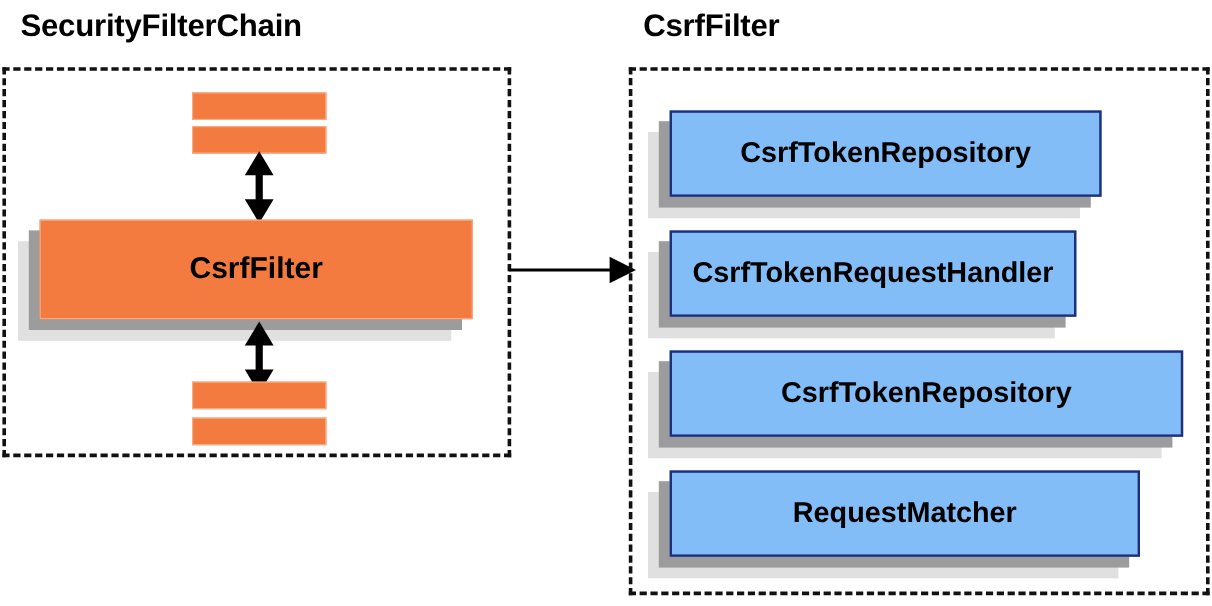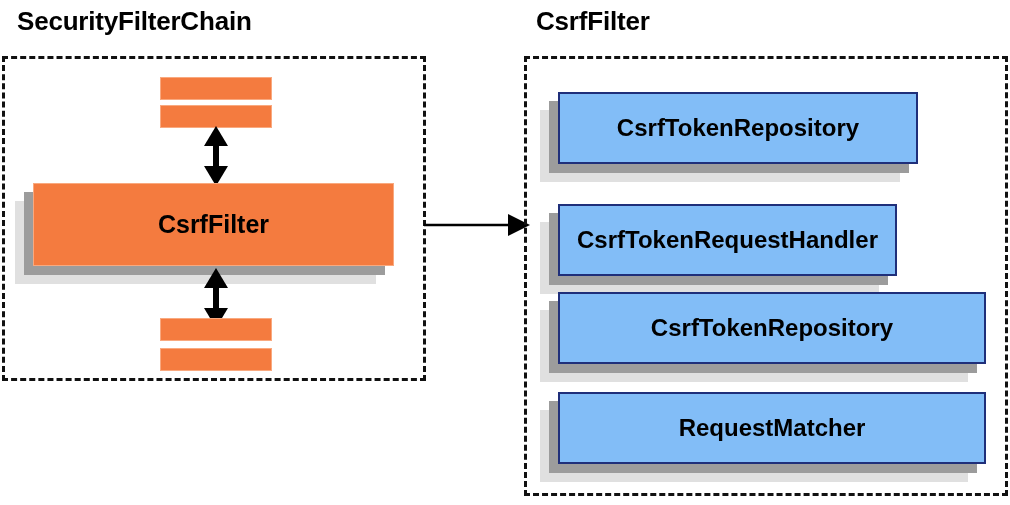--- a/index.html
+++ b/index.html
@@ -151,31 +151,31 @@
   <div class="section-title" id="title-right">CsrfFilter</div>
 
   <div class="dashed-box" id="box-right"></div>
 
   <div class="card card-blue" style="left:558px; top:92px; width:360px; height:72px;">
     <div class="shadow-far"></div>
     <div class="shadow-near"></div>
     <div class="face">CsrfTokenRepository</div>
   </div>
 
-  <div class="card card-blue" style="left:558px; top:204px; width:339px; height:72px;">
+  <div class="card card-blue" style="left:558px; top:192px; width:339px; height:72px;">
     <div class="shadow-far"></div>
     <div class="shadow-near"></div>
     <div class="face">CsrfTokenRequestHandler</div>
   </div>
 
   <div class="card card-blue" style="left:558px; top:292px; width:428px; height:72px;">
     <div class="shadow-far"></div>
     <div class="shadow-near"></div>
     <div class="face">CsrfTokenRepository</div>
   </div>
 
-  <div class="card card-blue" style="left:558px; top:392px; width:428px; height:72px;padding-left:28px;">
+  <div class="card card-blue" style="left:558px; top:392px; width:392px; height:72px;padding-left:28px;">
     <div class="shadow-far"></div>
     <div class="shadow-near"></div>
     <div class="face">RequestMatcher</div>
   </div>
 
 </div>
 
 </body></html>

